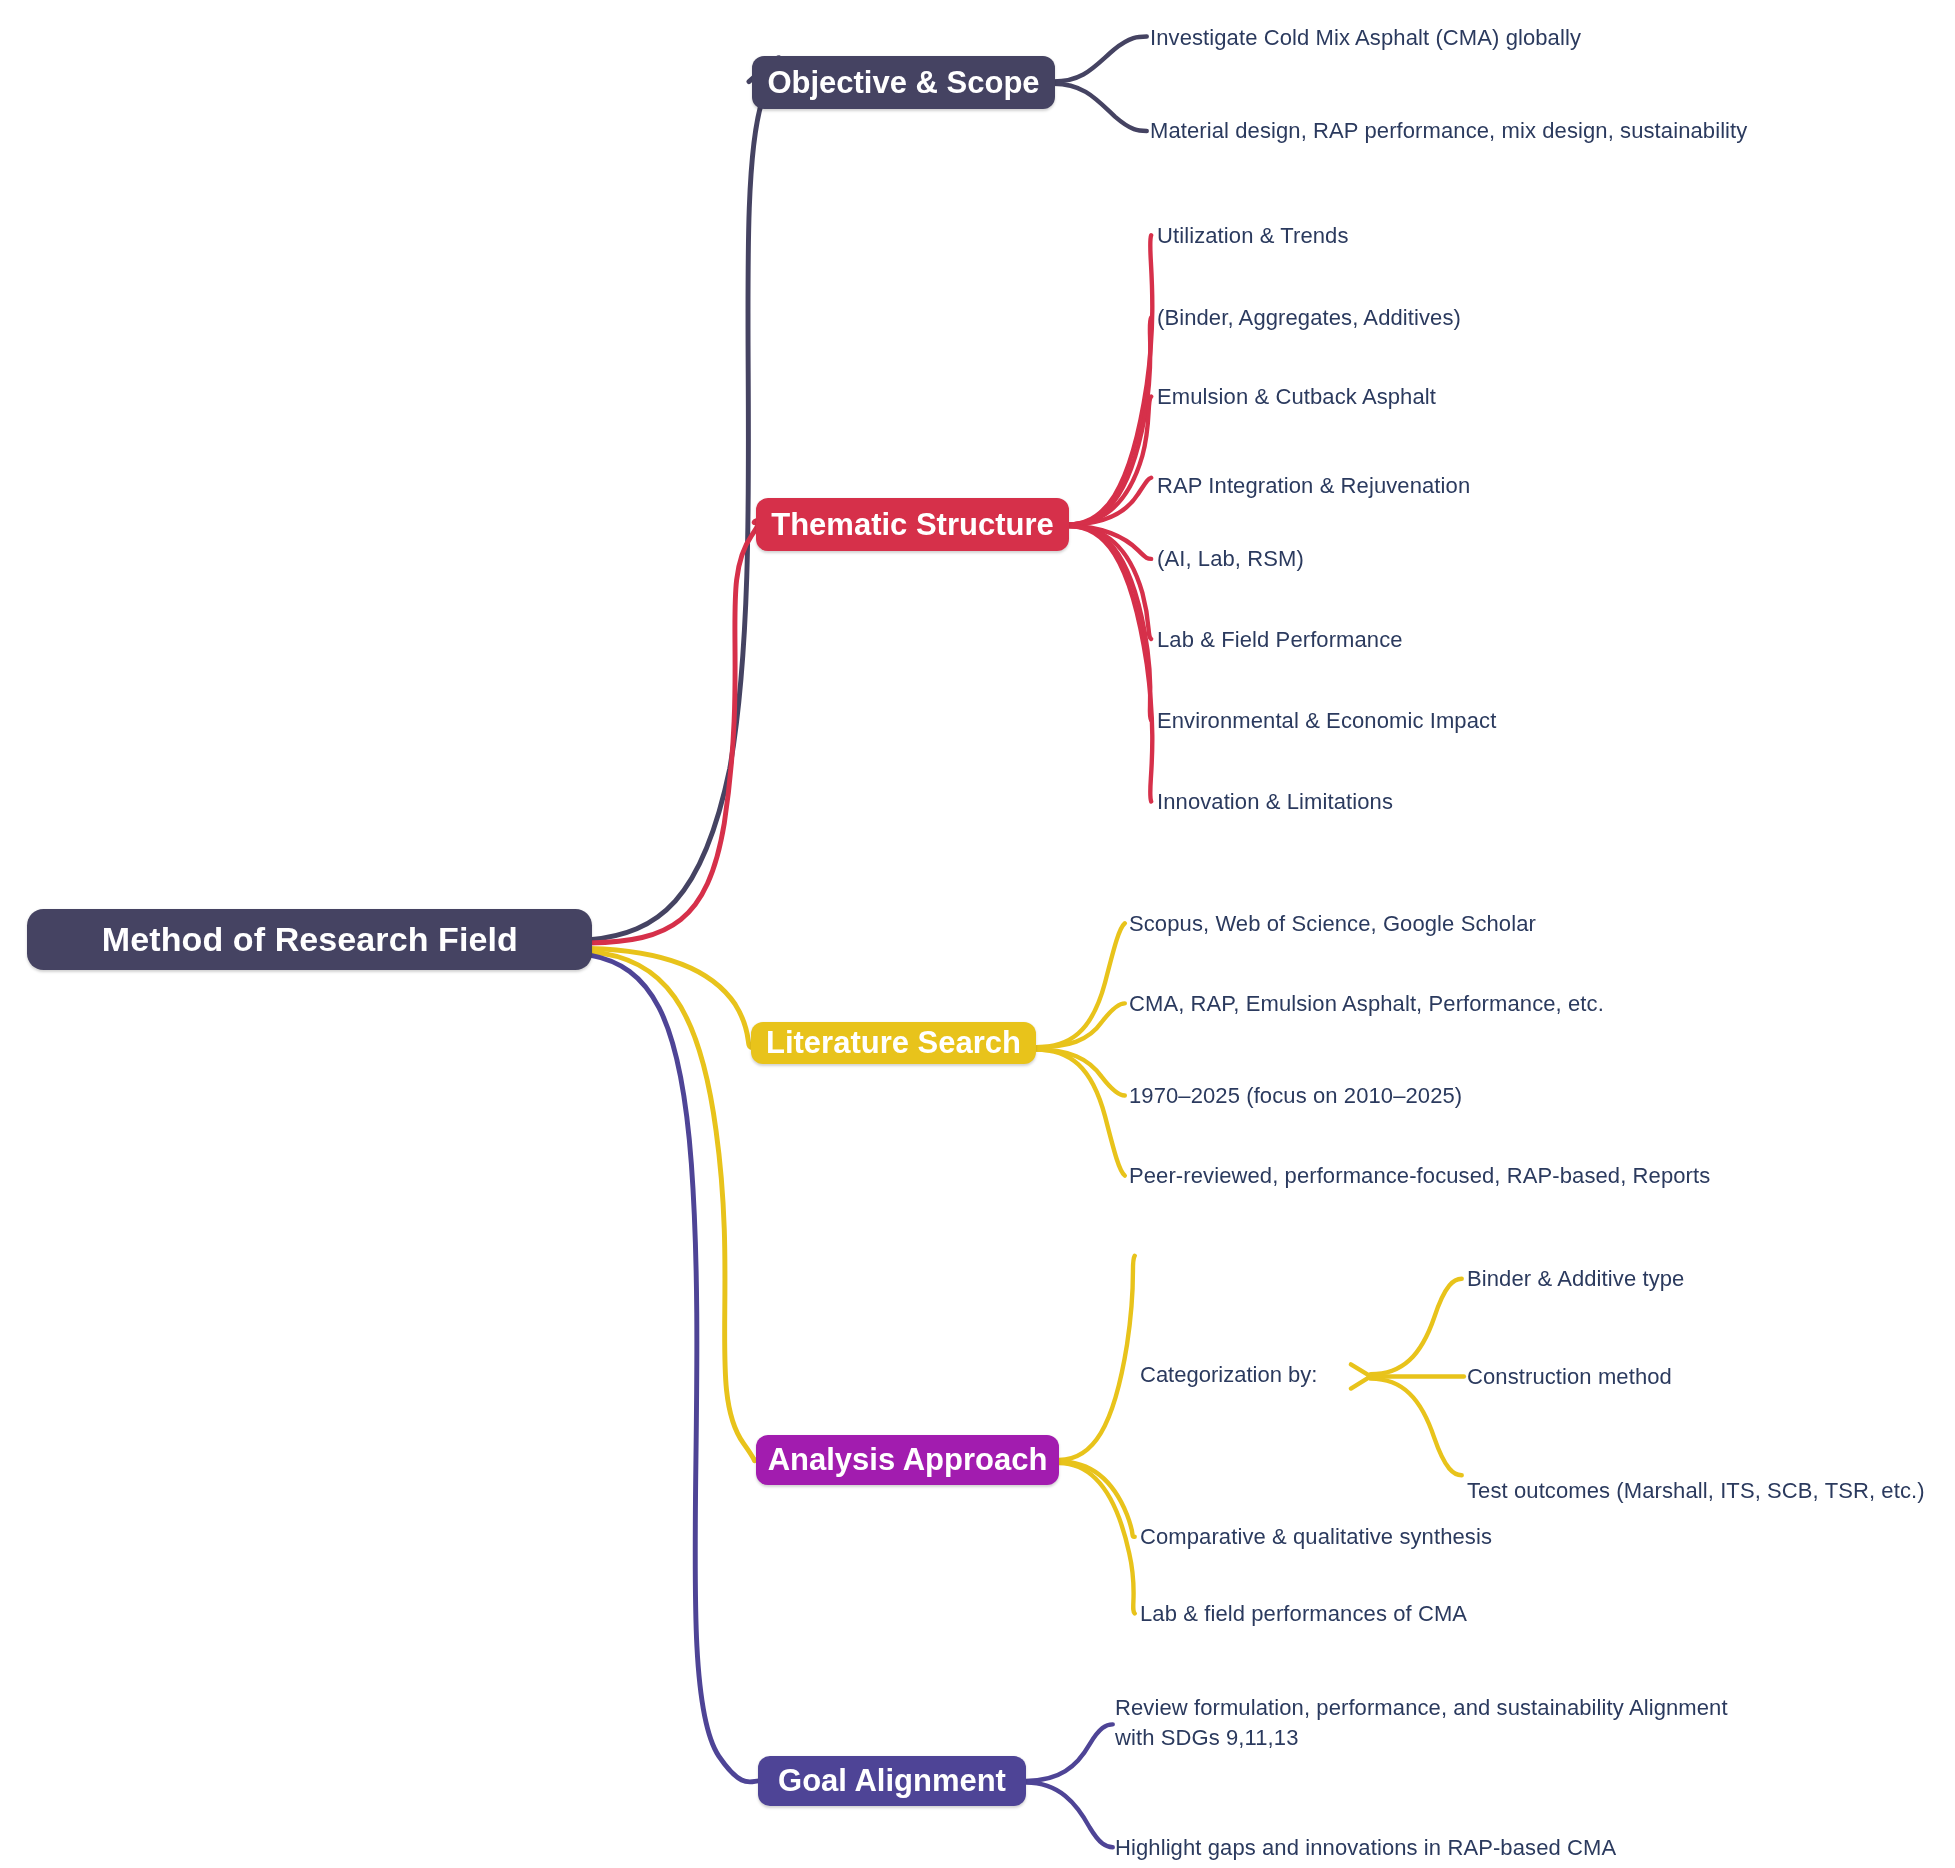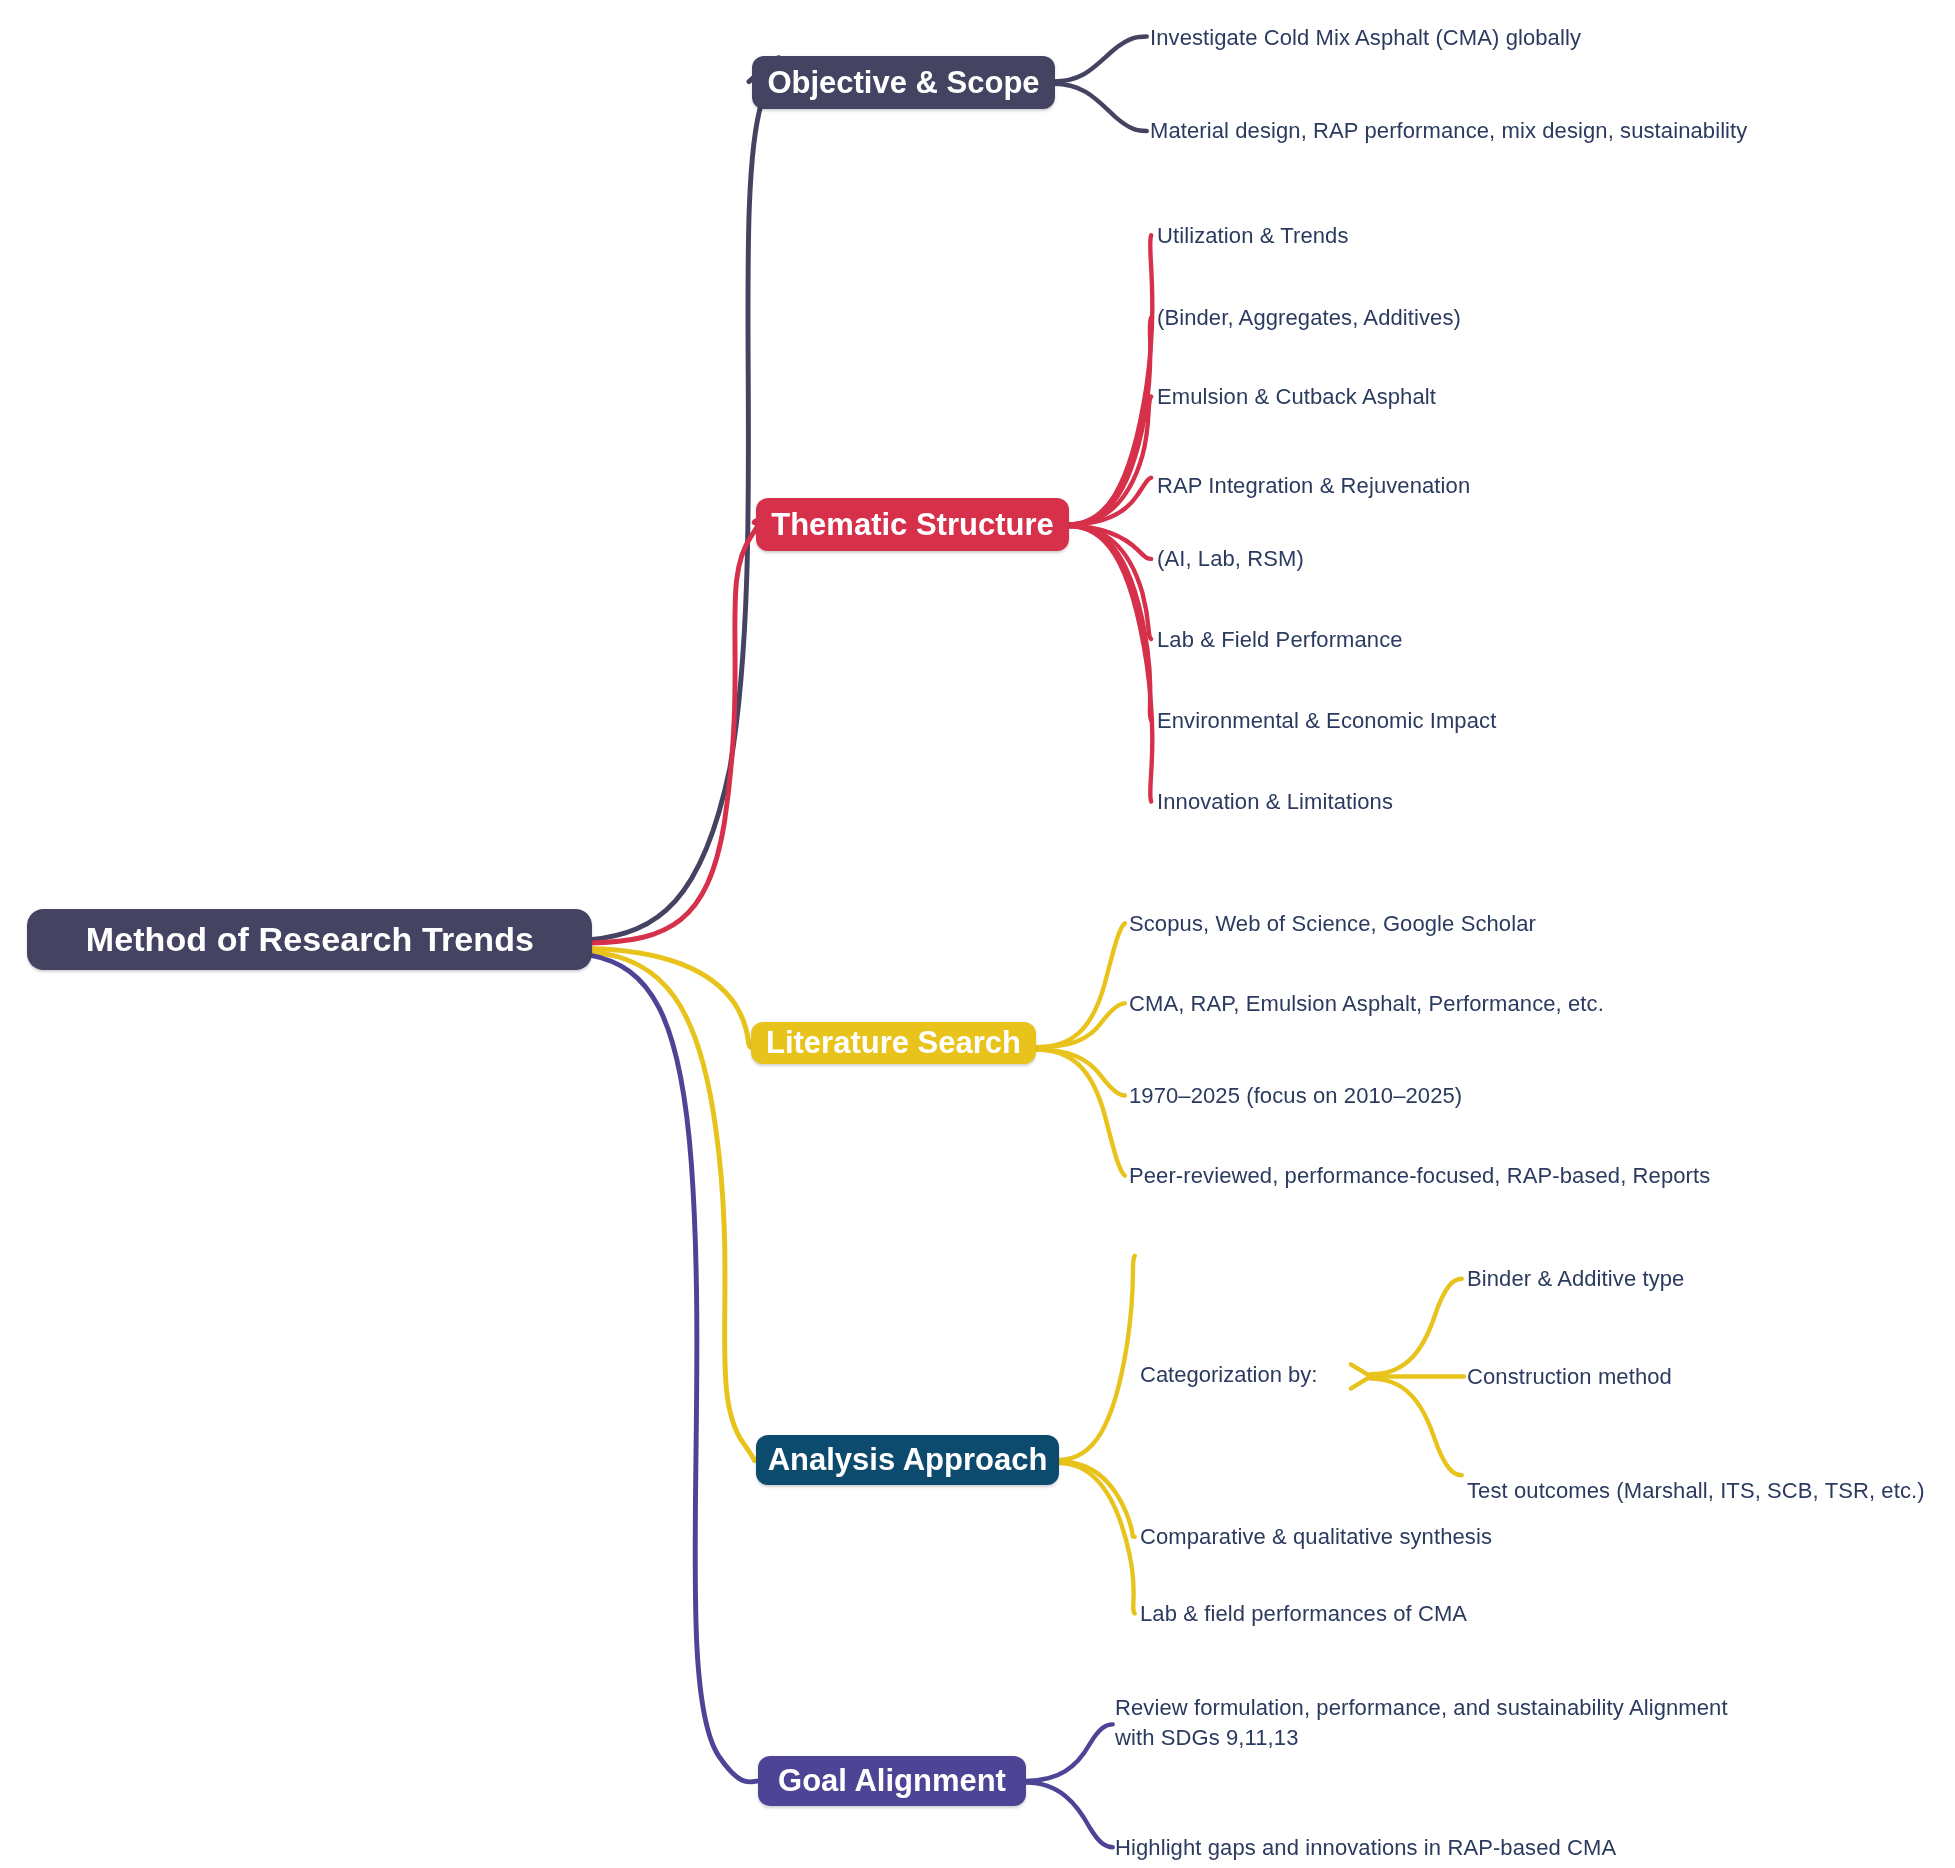--- a/index.html
+++ b/index.html
@@ -110,21 +110,21 @@
       <path d="M2498,2508 L2668,2508" stroke="#e8c31b" stroke-width="8"></path>
       <path d="M2498,2512 C2556,2512 2590,2548 2614,2620 C2634,2678 2650,2688 2664,2688" stroke="#e8c31b" stroke-width="8"></path>
       <path d="M2498,2508 L2462,2486 M2498,2508 L2462,2530" stroke="#e8c31b" stroke-width="8"></path>
 
       <path d="M1870,3245 C1930,3245 1962,3220 1986,3178 C2004,3148 2016,3142 2028,3142" stroke="#4e4496" stroke-width="8"></path>
       <path d="M1870,3248 C1930,3248 1962,3286 1986,3330 C2004,3360 2016,3366 2028,3366" stroke="#4e4496" stroke-width="8"></path>
     </g>
   </svg>
 
   <div class="node root" style="left:27.4px; top:909px; width:565px; height:61px; background:#454362;">
-    <span>Method of Research Trends</span>
+    <span>Method of Research Field</span>
   </div>
 
   <div class="node branch" style="left:752px; top:56px; width:303px; height:53px; background:#454362;">
     <span>Objective &amp; Scope</span>
   </div>
   <div class="leaf" style="left:1150px; top:23px;">Investigate Cold Mix Asphalt (CMA) globally</div>
   <div class="leaf" style="left:1150px; top:116px;">Material design, RAP performance, mix design, sustainability</div>
 
   <div class="node branch" style="left:756px; top:498px; width:313px; height:53px; background:#d6304a;">
     <span>Thematic Structure</span>
@@ -139,21 +139,21 @@
   <div class="leaf" style="left:1157px; top:787px;">Innovation &amp; Limitations</div>
 
   <div class="node branch" style="left:751px; top:1022px; width:285px; height:42px; background:#e8c31b;">
     <span>Literature Search</span>
   </div>
   <div class="leaf" style="left:1129px; top:909px;">Scopus, Web of Science, Google Scholar</div>
   <div class="leaf" style="left:1129px; top:989px;">CMA, RAP, Emulsion Asphalt, Performance, etc.</div>
   <div class="leaf" style="left:1129px; top:1081px;">1970–2025 (focus on 2010–2025)</div>
   <div class="leaf" style="left:1129px; top:1161px;">Peer-reviewed, performance-focused, RAP-based, Reports</div>
 
-  <div class="node branch" style="left:756px; top:1435px; width:303px; height:50px; background:#0c4a6e;">
+  <div class="node branch" style="left:756px; top:1435px; width:303px; height:50px; background:#a21caf;">
     <span>Analysis Approach</span>
   </div>
 
   <div class="mid" style="left:1140px; top:1362px;">Categorization by:</div>
 
   <div class="leaf" style="left:1467px; top:1264px;text-align:center;">Binder &amp; Additive type</div>
   <div class="leaf" style="left:1467px; top:1362px;">Construction method</div>
   <div class="leaf" style="left:1467px; top:1461px;margin-top:15px;">Test outcomes (Marshall, ITS, SCB, TSR, etc.)</div>
 
   <div class="leaf" style="left:1140px; top:1522px;">Comparative &amp; qualitative synthesis</div>

